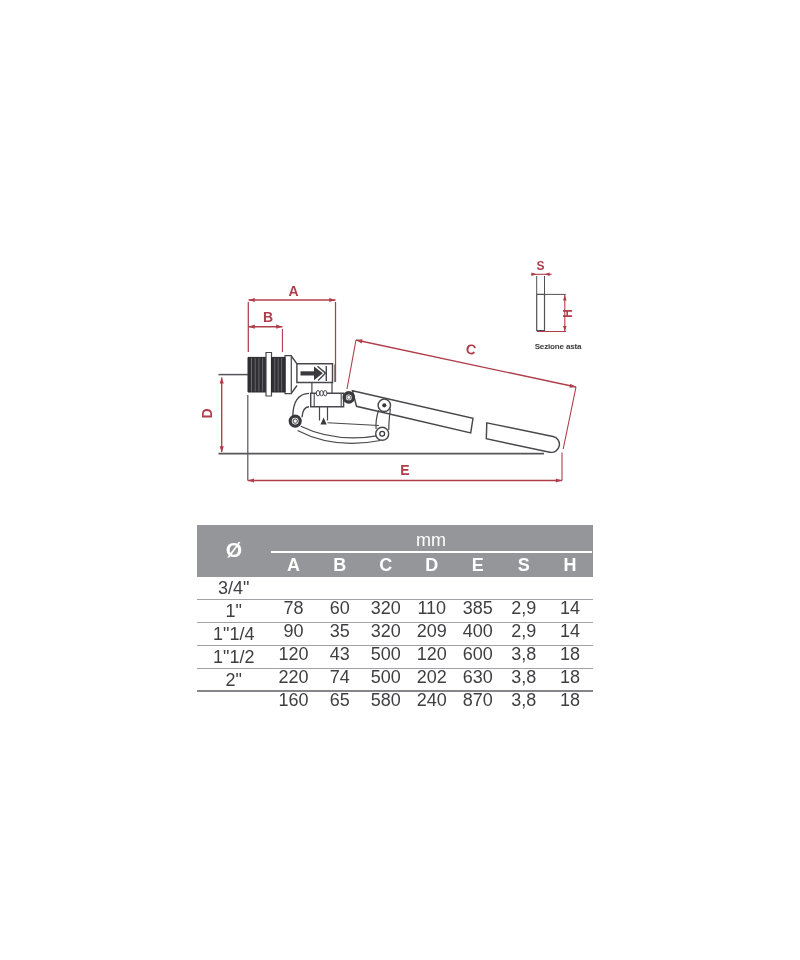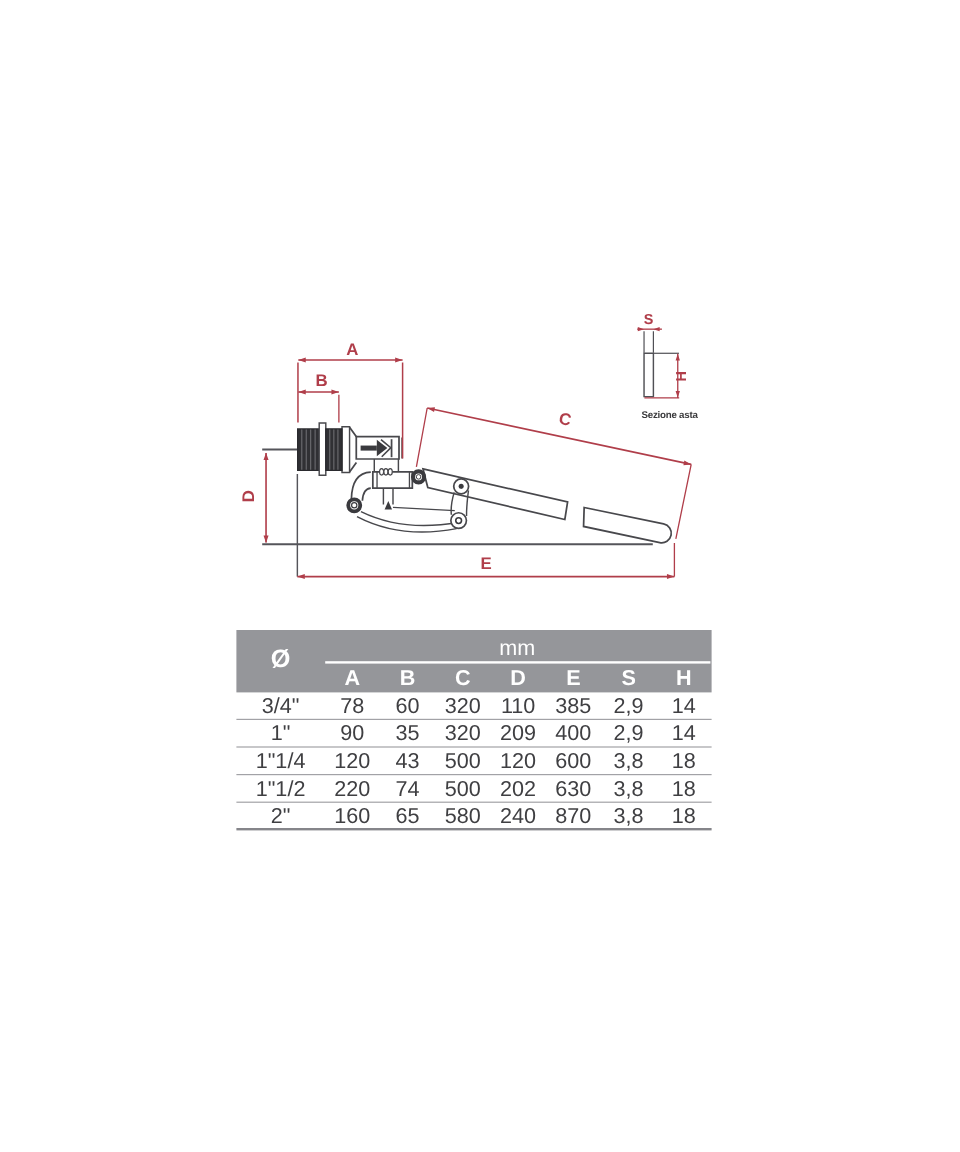--- a/index.html
+++ b/index.html
@@ -13,21 +13,21 @@
   .mmcell{position:absolute;left:73.6px;width:321px;top:0;height:28px;line-height:30px;
           text-align:center;color:#fff;font-size:18px;font-weight:normal;}
   .wline{position:absolute;left:73.6px;width:321px;top:26.5px;height:2px;background:#fff;}
   .letters{position:absolute;left:73.6px;top:30.5px;height:20px;display:flex;}
   .letters span{width:46.06px;text-align:center;color:#fff;font-size:18px;
                 font-weight:bold;line-height:20px;display:block;}
   .row{display:flex;height:21.95px;border-bottom:1.4px solid #a2a2a6;
        font-size:18px;color:#3f3f42;}
   .row.last{border-bottom:2px solid #85858a;height:21.4px;}
   .row span{display:block;text-align:center;line-height:22px;}
-  .c0{width:73.6px;} .c{width:46.06px;}
+  .c0{width:73.6px;} .c{width:46.06px;margin-top:20px;}
 </style>
 </head>
 <body>
 <div id="page">
 
 <svg width="800" height="960" viewBox="0 0 800 960">
 <g id="drawing" fill="none" stroke-linecap="butt" stroke-linejoin="miter">
 
   <path d="M218.5,374.6 H248" stroke="#55555a" stroke-width="1.5"></path>
 

